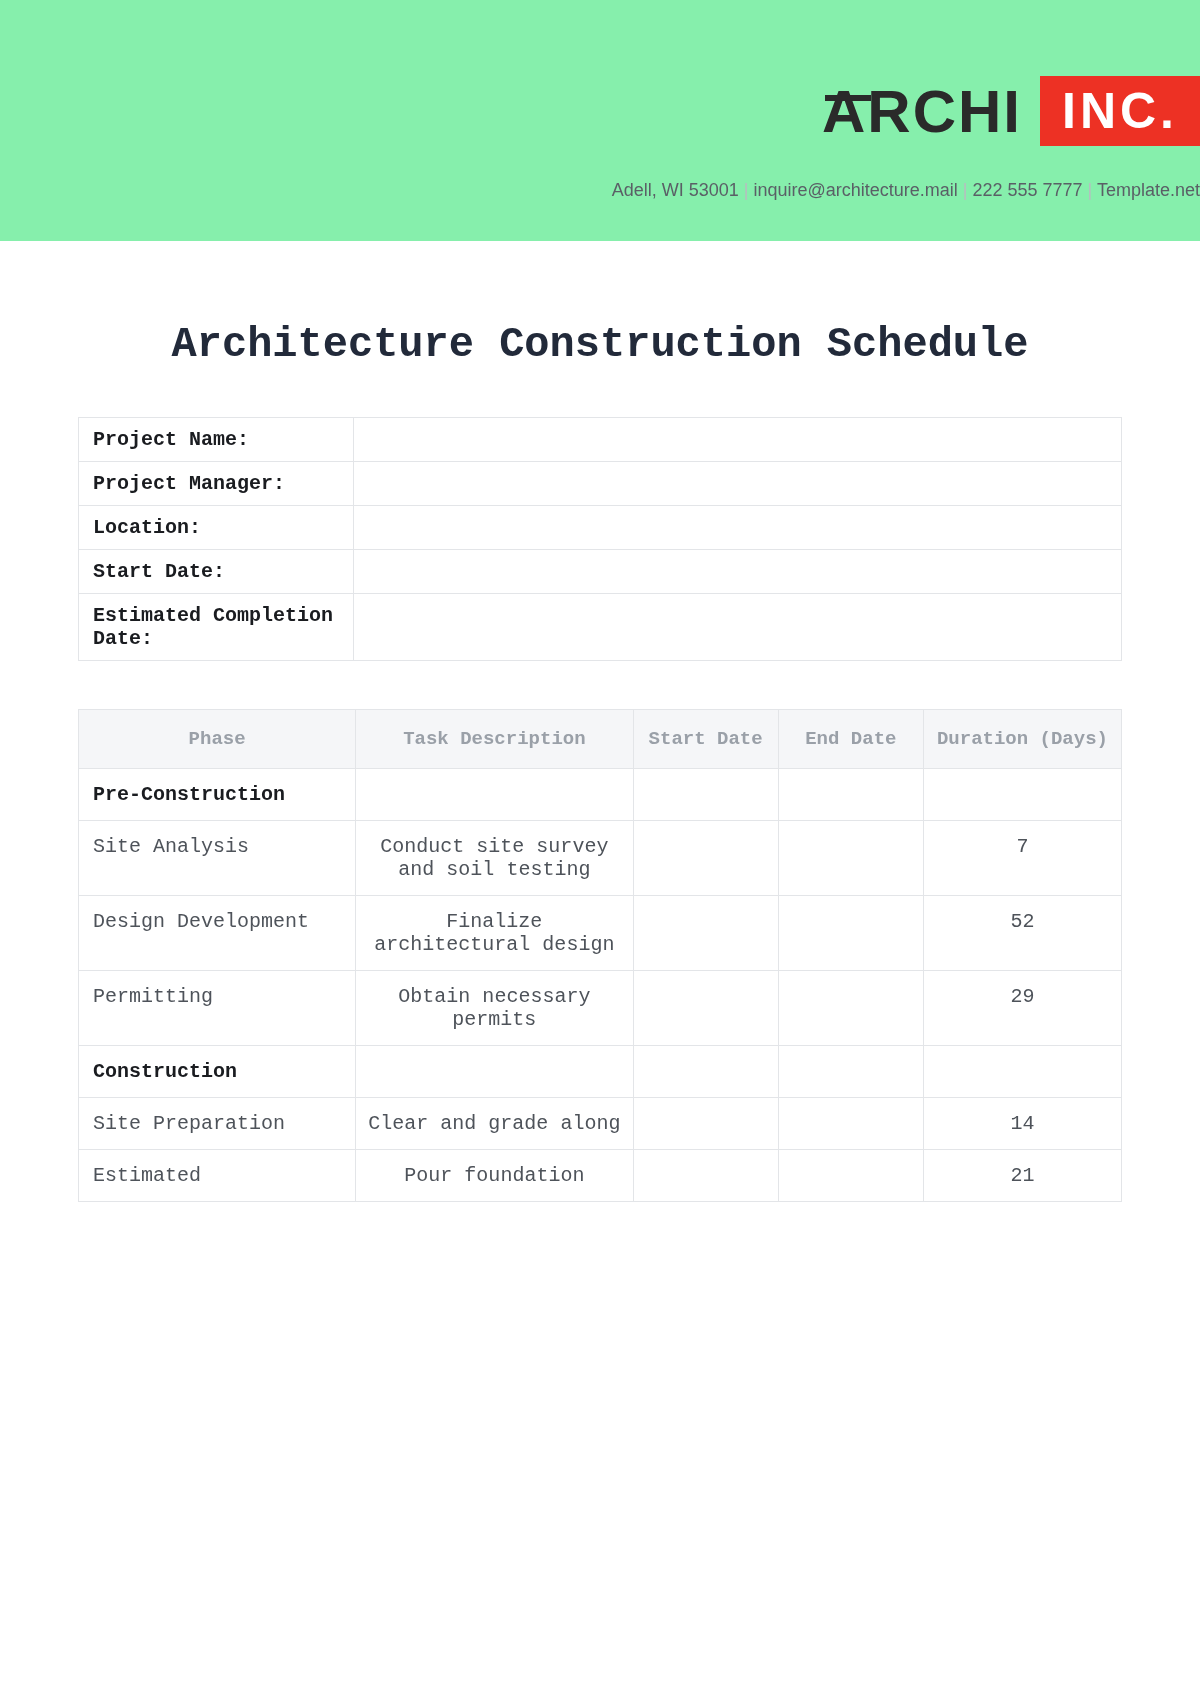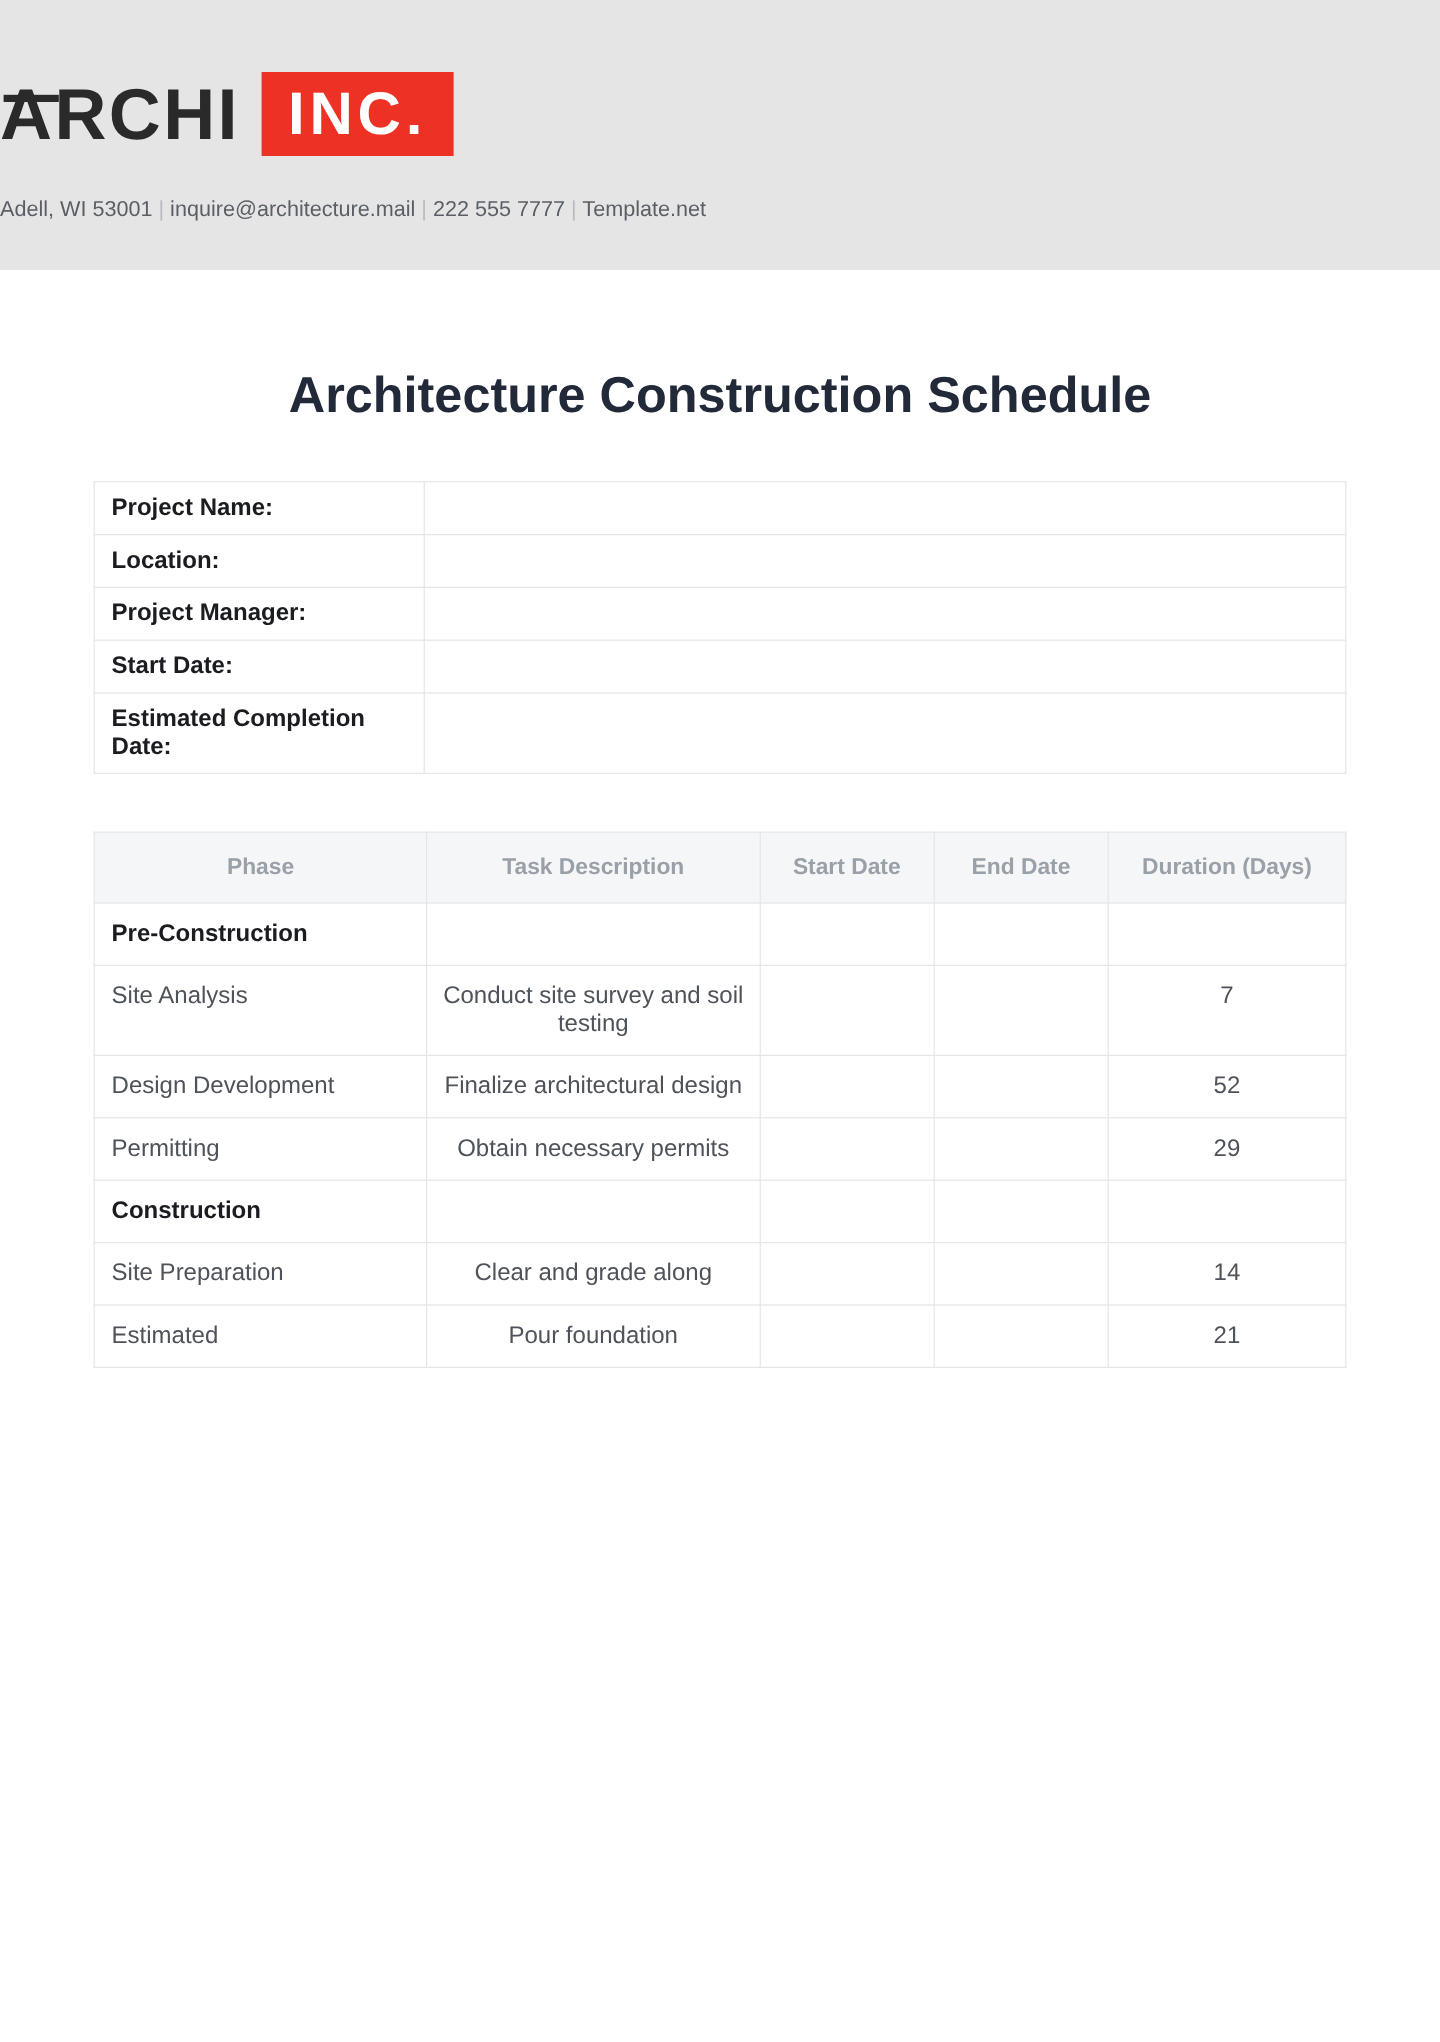--- a/index.html
+++ b/index.html
@@ -3,23 +3,23 @@
 <meta charset="utf-8">
 <style>
   * { box-sizing: border-box; margin: 0; padding: 0; }
   body {
     font-family: -apple-system, BlinkMacSystemFont, "Segoe UI", Arial, sans-serif;
     background: #ffffff;
     width: 1200px;
     color: #2a2a2a;
   }
   .header {
-    background: #e5e5e5;
-    padding: 60px 0 40px;
-    text-align: left;
+    background: #86efac;
+    padding: 76px 0 40px;
+    text-align: right;
   }
   .logo {
     display: inline-flex;
     align-items: center;
     gap: 18px;
   }
   .logo-archi {
     font-size: 60px;
     font-weight: 800;
     letter-spacing: 2px;
@@ -47,20 +47,21 @@
     margin-top: 34px;
     font-size: 18px;
     color: #5a5f66;
   }
   .contact span + span::before {
     content: " | ";
     color: #b8bcc1;
   }
   .main {
     padding: 80px 78px 13px;
+    font-family: Liberation Mono, monospace;
   }
   .title {
     text-align: center;
     font-size: 42px;
     font-weight: 800;
     color: #222a3a;
     margin-bottom: 48px;
   }
   .intro {
     font-size: 20px;
@@ -143,25 +144,25 @@
 <div class="main">
   <h1 class="title">Architecture Construction Schedule</h1>
 
   <table class="info-table">
     <tbody id="info-body">
         <tr>
           <td>Project Name:</td>
           <td></td>
         </tr>
         <tr>
+          <td>Project Manager:</td>
+          <td></td>
+        </tr>
+        <tr>
           <td>Location:</td>
-          <td></td>
-        </tr>
-        <tr>
-          <td>Project Manager:</td>
           <td></td>
         </tr>
         <tr>
           <td>Start Date:</td>
           <td></td>
         </tr>
         <tr>
           <td>Estimated Completion Date:</td>
           <td></td>
         </tr>

